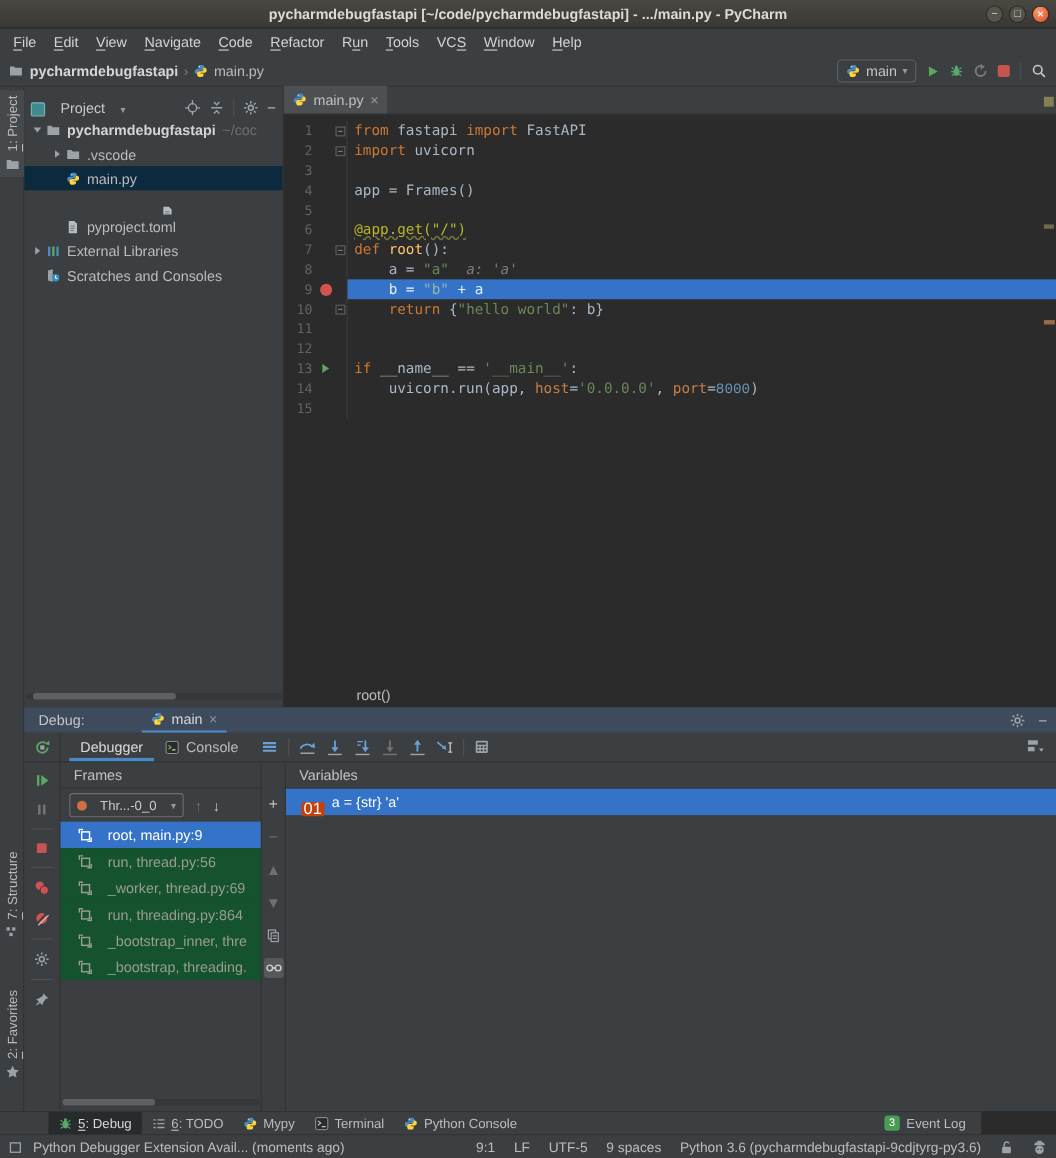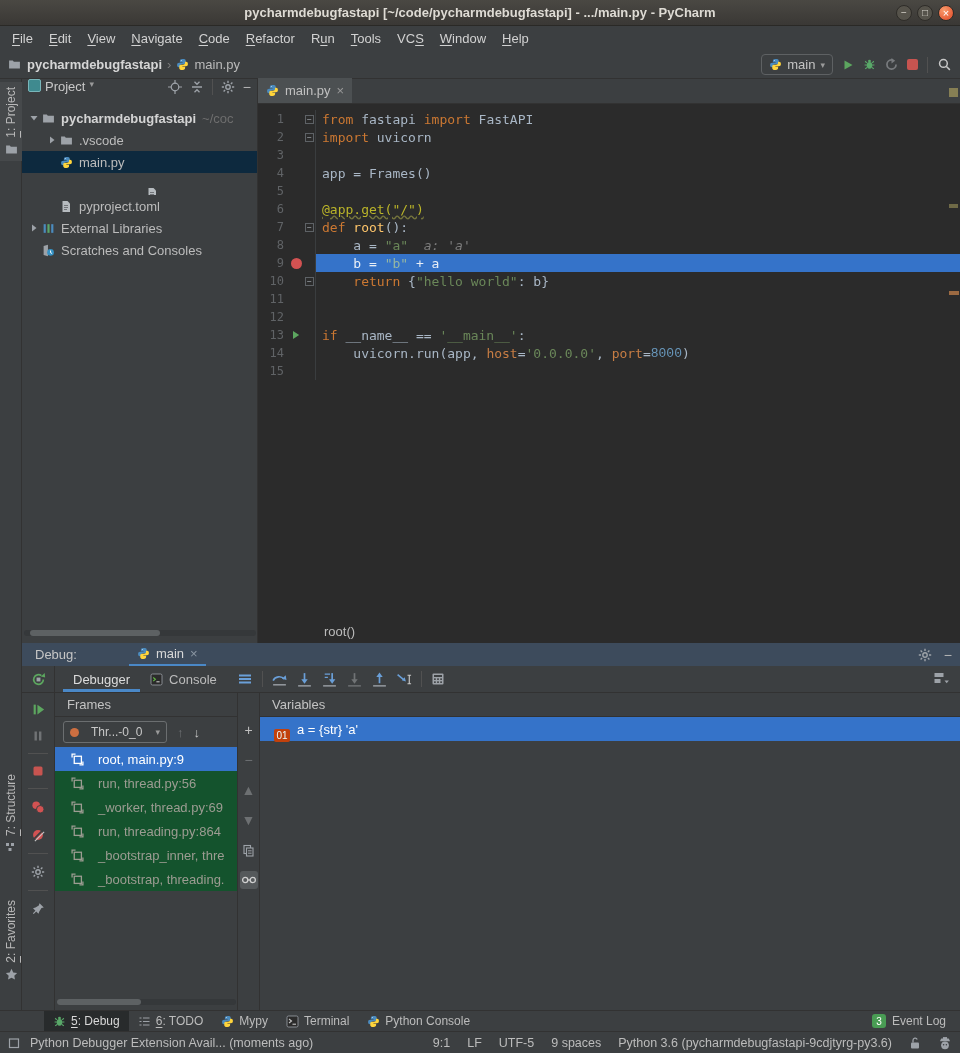--- a/index.html
+++ b/index.html
@@ -44,21 +44,21 @@
   .left-strip { position:absolute; left:0; top:79px; width:22px; height:931px; background:#3c3f41;
     border-right:1px solid #323232; }
   .vlabel { position:absolute; left:0; width:22px; display:flex; flex-direction:column; align-items:center;
     gap:5px; padding:5px 0; font-size:12px; color:#b9b9b9; }
   .vlabel.active { background:#46494b; }
   .vl-txt { writing-mode:vertical-rl; transform:rotate(180deg); white-space:nowrap; }
 
   
   .project-panel { position:absolute; left:22px; top:79px; width:236px; height:564px; background:#3c3f41;
     border-right:1px solid #323232; overflow:hidden; }
-  .pp-header { height:28px; display:flex; align-items:flex-start; gap:4px; padding:0 6px; border-bottom:1px solid #3c3f41; }
+  .pp-header { height:28px; display:flex; align-items:flex-end; gap:14px; padding:0 6px; border-bottom:1px solid #3c3f41; }
   .pp-title { color:#c8c8c8; }
   .pp-tools { margin-left:auto; display:flex; align-items:center; gap:8px; }
   .pp-viewico { width:13px; height:13px; background:#3f8a8f; border:1px solid #79b6ba; border-radius:2px; }
   .tree-row { height:22px; display:flex; align-items:center; white-space:nowrap; overflow:hidden; }
   .tree-row.selected { background:#0d293e; }
   .tr-arrow { width:12px; text-align:center; flex:0 0 12px; display:flex; justify-content:center; }
   .tr-icon { width:16px; flex:0 0 16px; display:flex; justify-content:center; }
   .tr-label { margin-left:5px; color:#bcbcbc; }
   .tr-label.bold { font-weight:bold; color:#d4d4d4; }
   .tr-suffix { margin-left:6px; color:#6e6e6e; }
@@ -130,24 +130,24 @@
 
   .watch-strip { flex:0 0 22px; border-right:1px solid #323232; display:flex; flex-direction:column; align-items:center; padding-top:28px; gap:12px; }
   .ws-btn { width:18px; height:18px; display:flex; align-items:center; justify-content:center; color:#c0c0c0; font-size:14px; }
   .ws-btn.dim { color:#6d7072; }
   .ws-btn.active { background:#55595b; border-radius:3px; }
 
   .vars-pane { flex:1 1 auto; position:relative; }
   .var-row { height:24px; display:flex; align-items:center; gap:7px; padding-left:14px; }
   .var-row.selected { background:#3573c9; color:#ffffff; }
   .var-badge { min-width:16px; height:13px; background:#c2410c; border-radius:2px; color:#eafafa;
-    font-size:10px; display:flex; align-items:center; justify-content:center; padding:0 2px;margin-top:12px; }
+    font-size:15px; display:flex; align-items:center; justify-content:center; padding:0 2px;margin-top:12px; }
 
   
-  .bottom-bar { position:absolute; left:0; top:1010px; width:960px; height:21px; background:#3c3f41;
+  .bottom-bar { position:absolute; left:0; top:1010px; width:892px; height:21px; background:#3c3f41;
     border-top:1px solid #323232; display:flex; align-items:center; padding-left:44px; font-size:12px; }
   .bt-item { height:21px; display:flex; align-items:center; gap:5px; padding:0 9px; color:#bcbcbc; }
   .bt-item.active { background:#282b2c; color:#d8d8d8; }
   .event-log { margin-left:auto; margin-right:14px; display:flex; align-items:center; gap:6px; }
   .ev-badge { min-width:14px; height:14px; background:#499c54; border-radius:3px; color:#fff; font-size:10px;
     display:flex; align-items:center; justify-content:center; }
 
   
   .status-bar { position:absolute; left:0; top:1031px; width:960px; height:22px; background:#3c3f41;
     border-top:1px solid #323232; display:flex; align-items:center; padding:0 8px; font-size:12.5px; color:#bcbcbc; }

